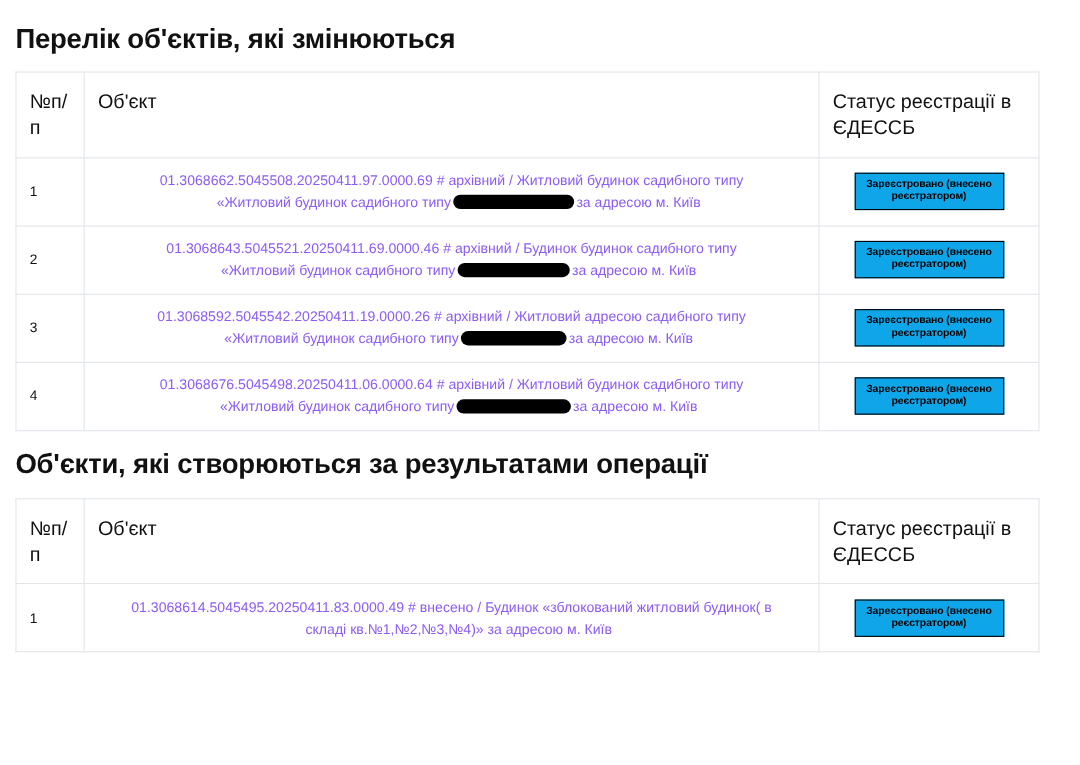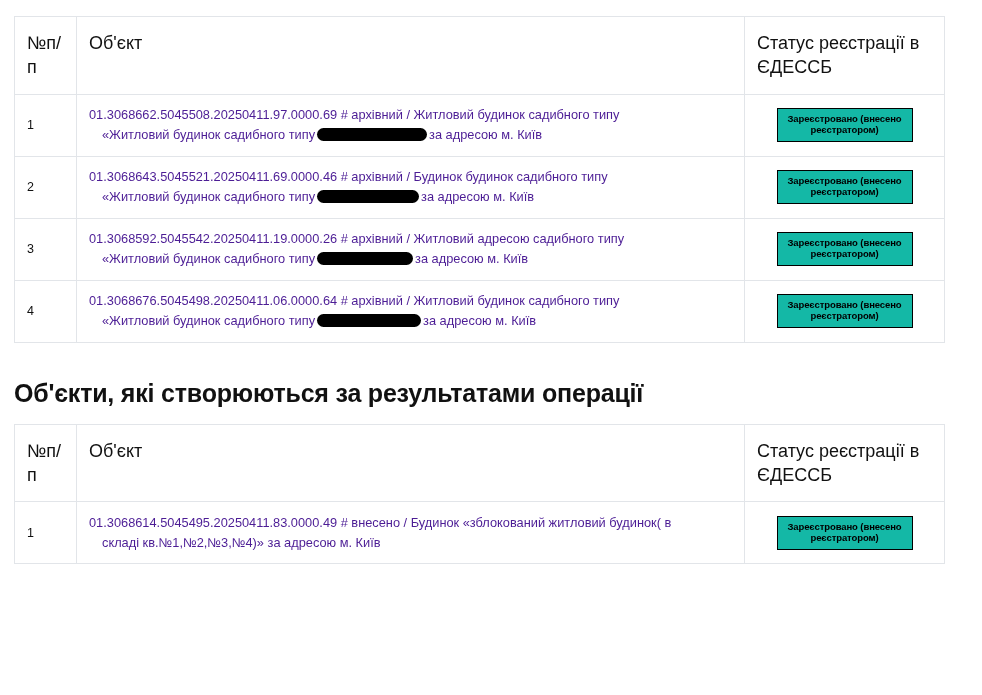--- a/index.html
+++ b/index.html
@@ -19,21 +19,21 @@
     box-sizing: border-box;
   }
   .section-title {
     font-size: 25px;
     font-weight: bold;
     letter-spacing: -0.2px;
     margin: 6px 0 14px 0;
     color: #111111;
   }
   .section-title.second {
-    margin-top: 36px;
+    margin-top: 16px;
     margin-bottom: 16px;
   }
   table.objects {
     width: 930px;
     border-collapse: collapse;
     table-layout: fixed;
     font-size: 12.5px;
   }
   table.objects th, table.objects td {
     border: 1px solid #e2e5e9;
@@ -57,30 +57,31 @@
   col.c-status { width: 200px; }
   td.num {
     text-align: left;
     font-size: 12.5px;
     color: #111;
     padding-left: 16px;
   }
   td.obj {
     font-size: 12.8px;
     line-height: 1.55;
-    color: #4c1d95;
+    color: #8b5cf6;
     position: relative;
+    text-align: center;
   }
   td.status {
     text-align: center;
   }
   .badge {
     display: inline-block;
     border: 1px solid #000;
-    background: #14b8a6;
+    background: #0ea5e9;
     font-size: 9.5px;
     font-weight: bold;
     line-height: 1.15;
     padding: 5px 6px;
     text-align: center;
     width: 136px;
     box-sizing: border-box;
     letter-spacing: -0.1px;
   }
   .row-tall td { height: 62px; }
@@ -97,20 +98,21 @@
   .redact.w1 { width: 110px; }
   .redact.w2 { width: 102px; }
   .redact.w3 { width: 96px; }
   .redact.w4 { width: 104px; }
 </style>
 </head>
 <body>
 
 <div class="page">
 
+  <h1 class="section-title">Перелік об'єктів, які змінюються</h1>
 
   <table class="objects">
     <colgroup>
       <col class="c-num">
         <col class="c-obj">
         <col class="c-status">
     </colgroup>
     <thead>
       <tr>
         <th>№п/п</th>

